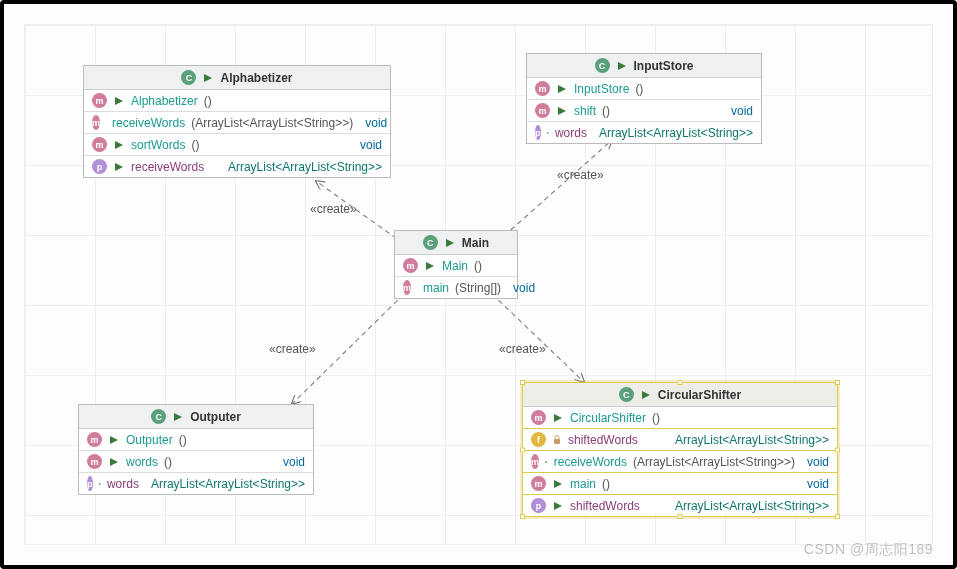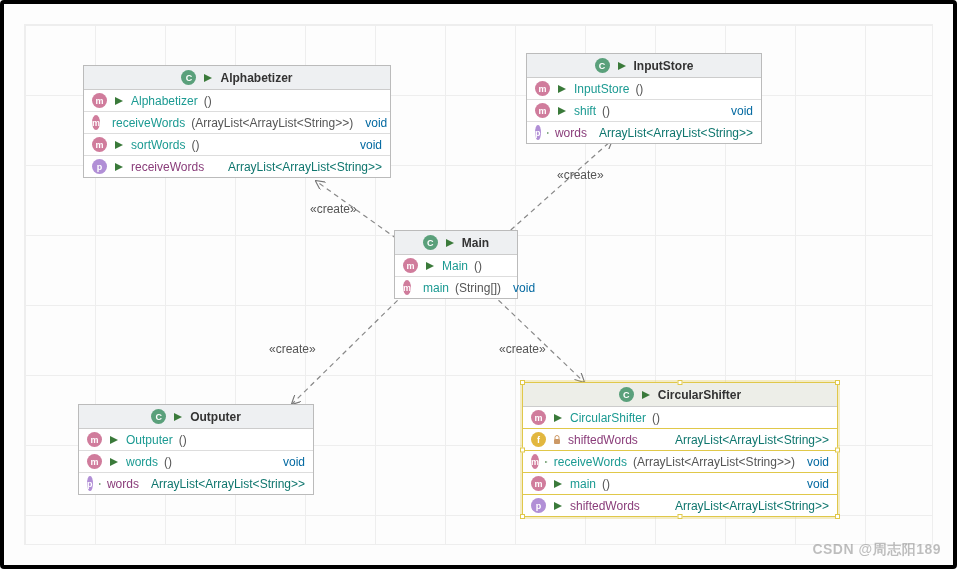--- a/index.html
+++ b/index.html
@@ -22,21 +22,21 @@
   .vis-p { background: #b18fd6; } 
   .class-badge { width: 15px; height: 15px; border-radius: 50%; background: #5aa07b; color: #fff; display: inline-flex; align-items: center; justify-content: center; font-size: 9px; font-weight: bold; }
   .exec-icon { width: 12px; height: 10px; }
   .lock-icon { width: 10px; height: 10px; color: #c96; }
   .teal { color: #1b9a92; }
   .params { color: #555; }
   .ret-void { color: #0369a1; }
   .ret-type { color: #0f766e; }
   .selected .uml-header { background:#edeee8; }
   .selected .uml-row { border-bottom-color: #e0c84a; }
-  .watermark { position: absolute; right: 12px; bottom: 6px; font-size: 14px; color: rgba(0,0,0,.25); letter-spacing:.5px; font-family: sans-serif; font-weight: bold; }
+  .watermark { position: absolute; right: 20px; bottom: 6px; font-size: 14px; color: rgba(0,0,0,.25); letter-spacing:.5px; font-family: sans-serif; }
   .edge-label { position: absolute; font-size: 12px; color: #555; background: transparent; }
   svg.edges { position: absolute; inset: 0; width: 100%; height: 100%; pointer-events: none; }
   .handle { width:5px; height:5px; background:#fff; border:1px solid #e0c84a; position:absolute; }
 </style>
 </head>
 <body>
 <div class="frame">
   <div class="grid"></div>
 
   <svg class="edges">

